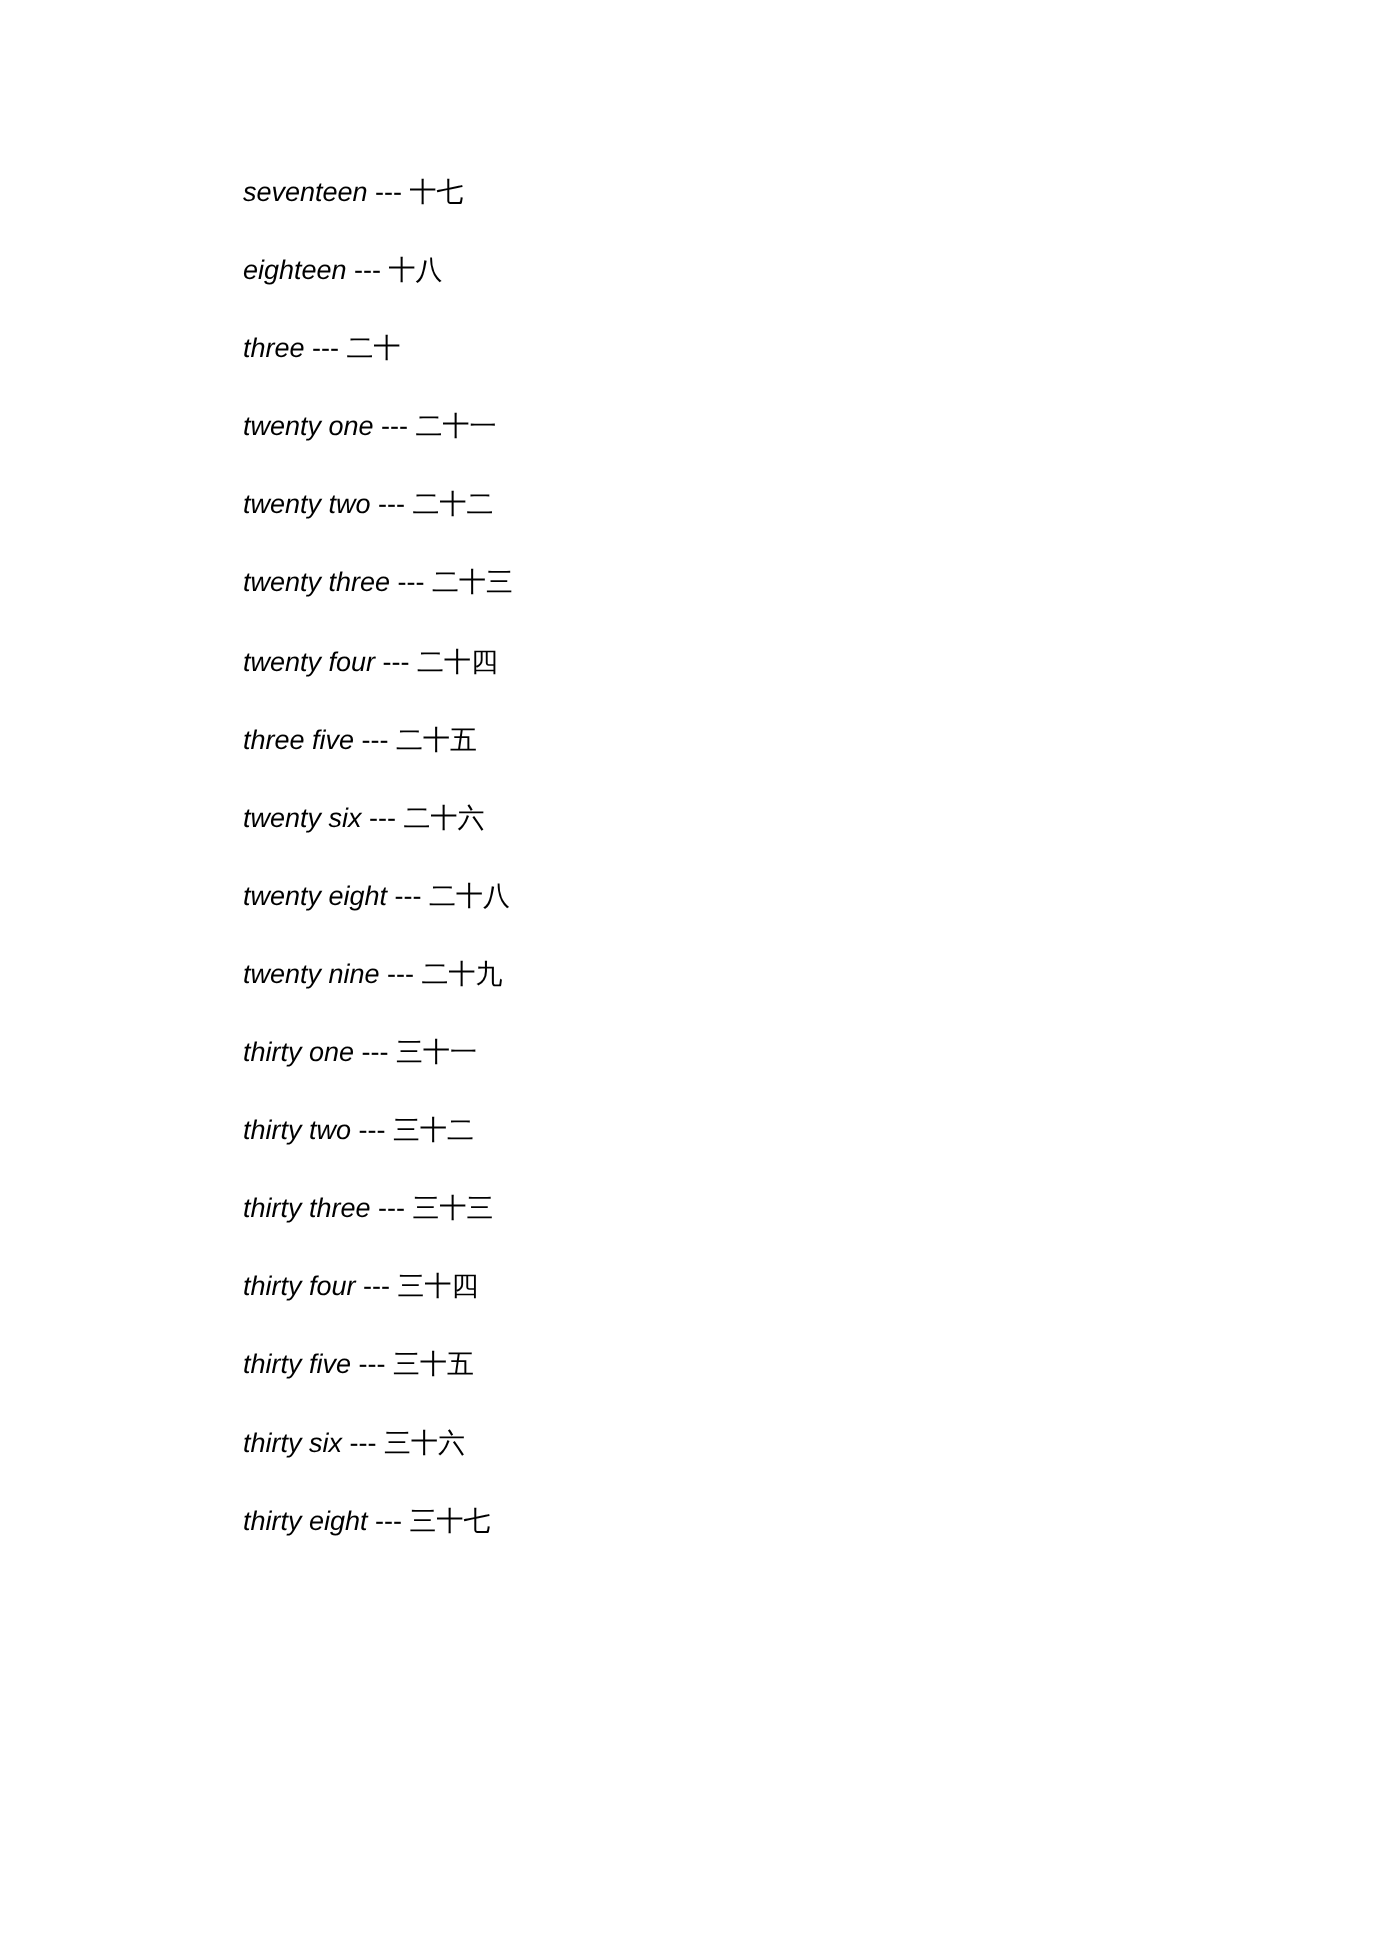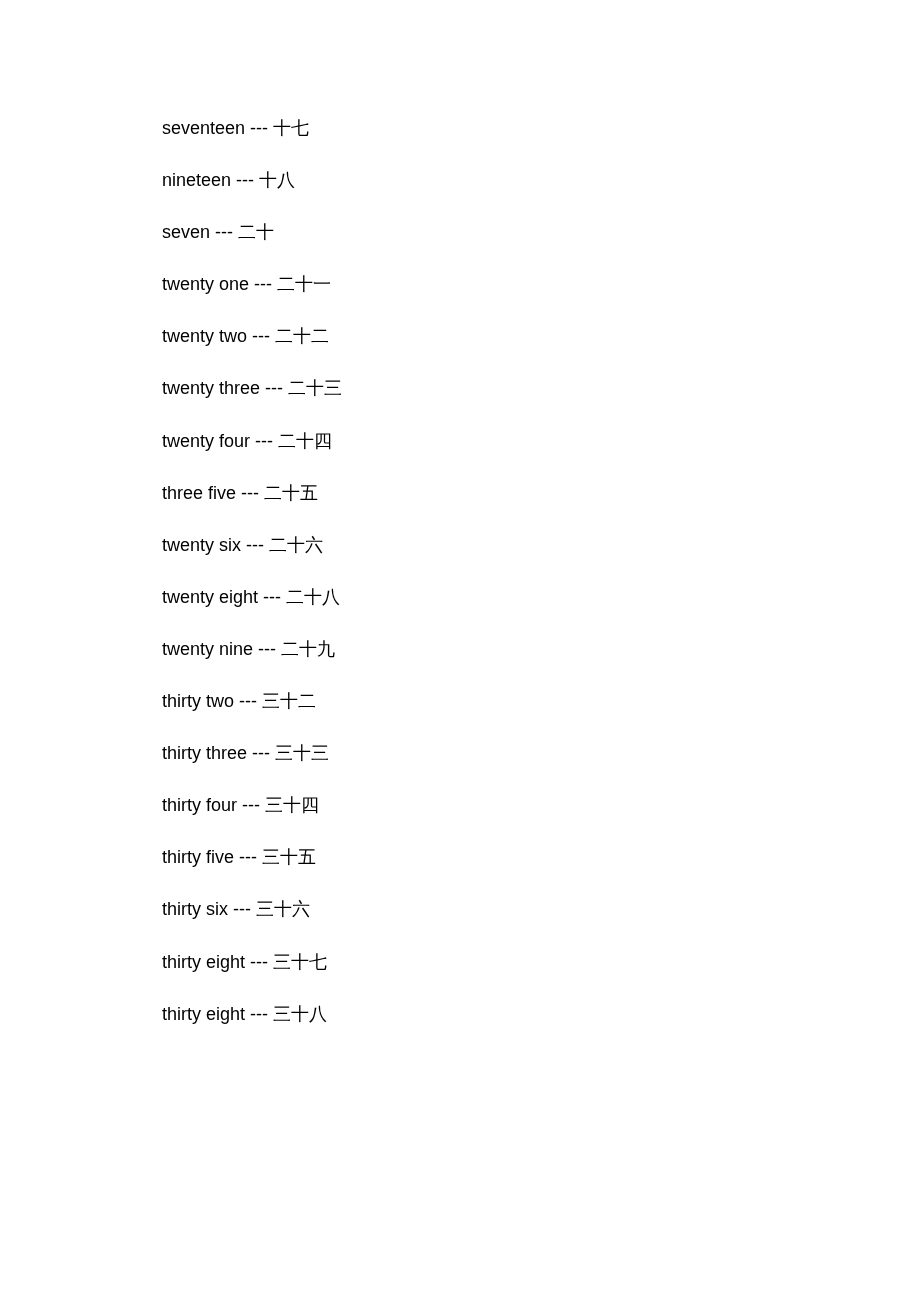--- a/index.html
+++ b/index.html
@@ -16,43 +16,44 @@
       color: #000000;
     }
     .entry {
       font-size: 18px;
       line-height: 1.2;
       margin-bottom: 30.5px;
       white-space: nowrap;
     }
     .english {
       letter-spacing: 0;
+      font-style: italic;
     }
     .sep {
       letter-spacing: 0;
     }
     .chinese {
       letter-spacing: 0;
     }
   </style>
 </head>
 <body>
 
 <div id="list">
     <div class="entry"><span class="english">seventeen</span><span class="sep"> --- </span><span class="chinese">十七</span></div>
-    <div class="entry"><span class="english">nineteen</span><span class="sep"> --- </span><span class="chinese">十八</span></div>
-    <div class="entry"><span class="english">seven</span><span class="sep"> --- </span><span class="chinese">二十</span></div>
+    <div class="entry"><span class="english">eighteen</span><span class="sep"> --- </span><span class="chinese">十八</span></div>
+    <div class="entry"><span class="english">three</span><span class="sep"> --- </span><span class="chinese">二十</span></div>
     <div class="entry"><span class="english">twenty one</span><span class="sep"> --- </span><span class="chinese">二十一</span></div>
     <div class="entry"><span class="english">twenty two</span><span class="sep"> --- </span><span class="chinese">二十二</span></div>
     <div class="entry"><span class="english">twenty three</span><span class="sep"> --- </span><span class="chinese">二十三</span></div>
     <div class="entry"><span class="english">twenty four</span><span class="sep"> --- </span><span class="chinese">二十四</span></div>
     <div class="entry"><span class="english">three five</span><span class="sep"> --- </span><span class="chinese">二十五</span></div>
     <div class="entry"><span class="english">twenty six</span><span class="sep"> --- </span><span class="chinese">二十六</span></div>
     <div class="entry"><span class="english">twenty eight</span><span class="sep"> --- </span><span class="chinese">二十八</span></div>
     <div class="entry"><span class="english">twenty nine</span><span class="sep"> --- </span><span class="chinese">二十九</span></div>
+    <div class="entry"><span class="english">thirty one</span><span class="sep"> --- </span><span class="chinese">三十一</span></div>
     <div class="entry"><span class="english">thirty two</span><span class="sep"> --- </span><span class="chinese">三十二</span></div>
     <div class="entry"><span class="english">thirty three</span><span class="sep"> --- </span><span class="chinese">三十三</span></div>
     <div class="entry"><span class="english">thirty four</span><span class="sep"> --- </span><span class="chinese">三十四</span></div>
     <div class="entry"><span class="english">thirty five</span><span class="sep"> --- </span><span class="chinese">三十五</span></div>
     <div class="entry"><span class="english">thirty six</span><span class="sep"> --- </span><span class="chinese">三十六</span></div>
     <div class="entry"><span class="english">thirty eight</span><span class="sep"> --- </span><span class="chinese">三十七</span></div>
-    <div class="entry"><span class="english">thirty eight</span><span class="sep"> --- </span><span class="chinese">三十八</span></div>
   </div>
 
 </body></html>

